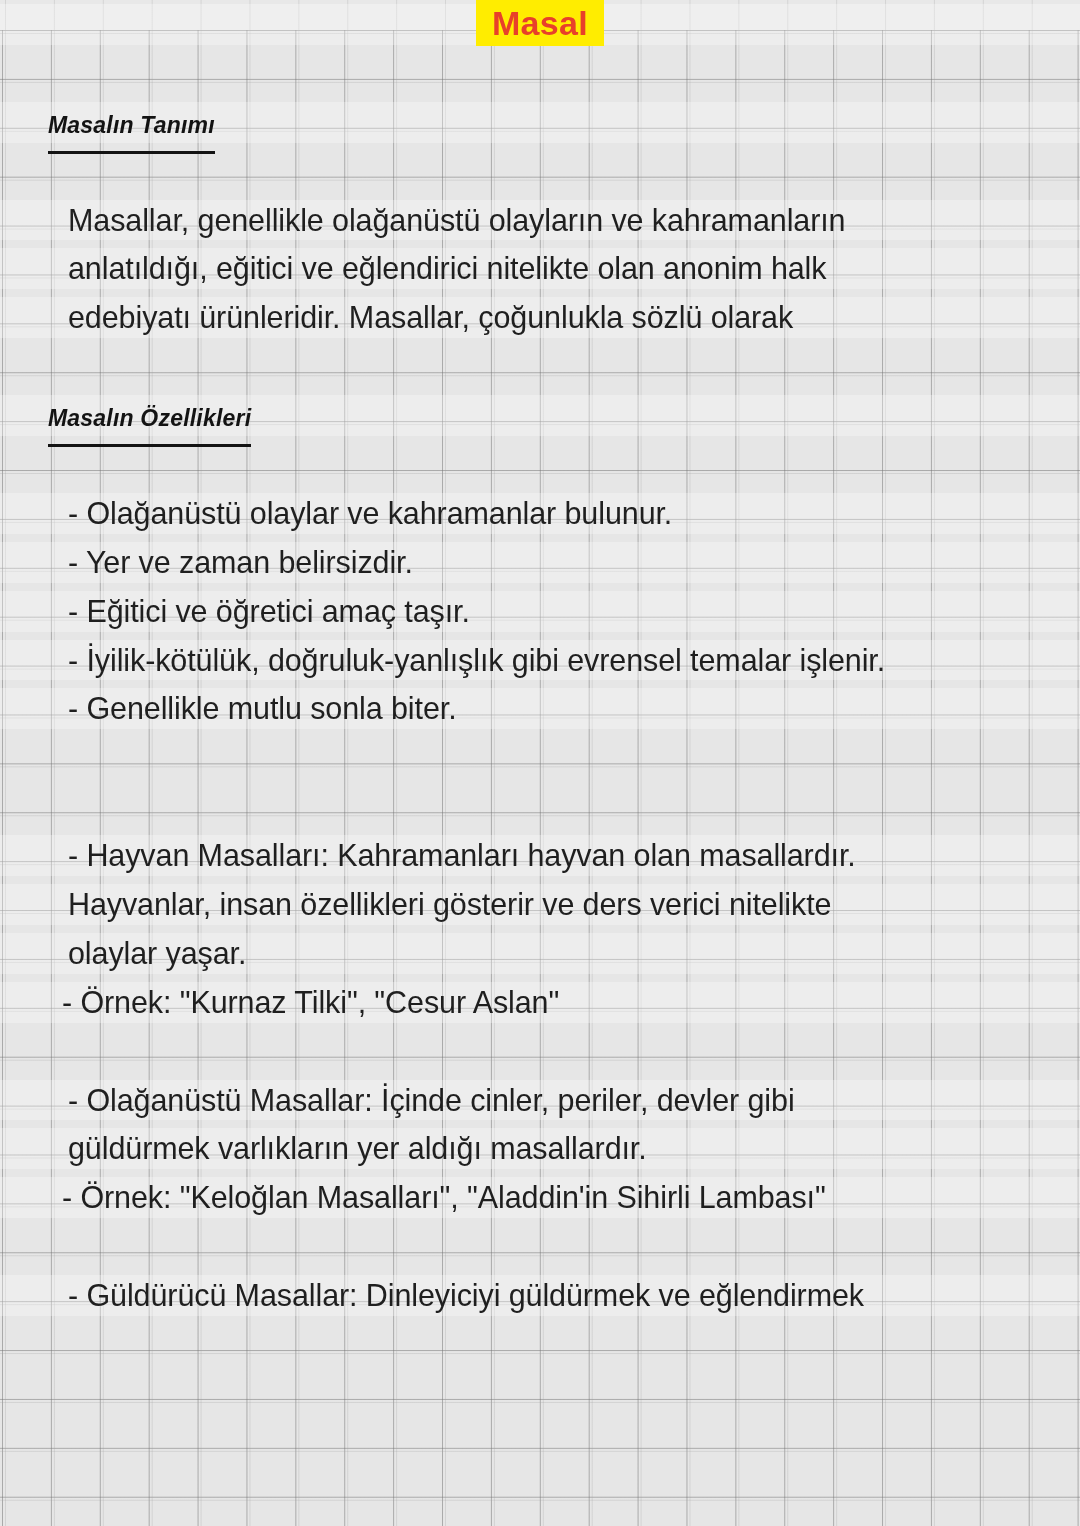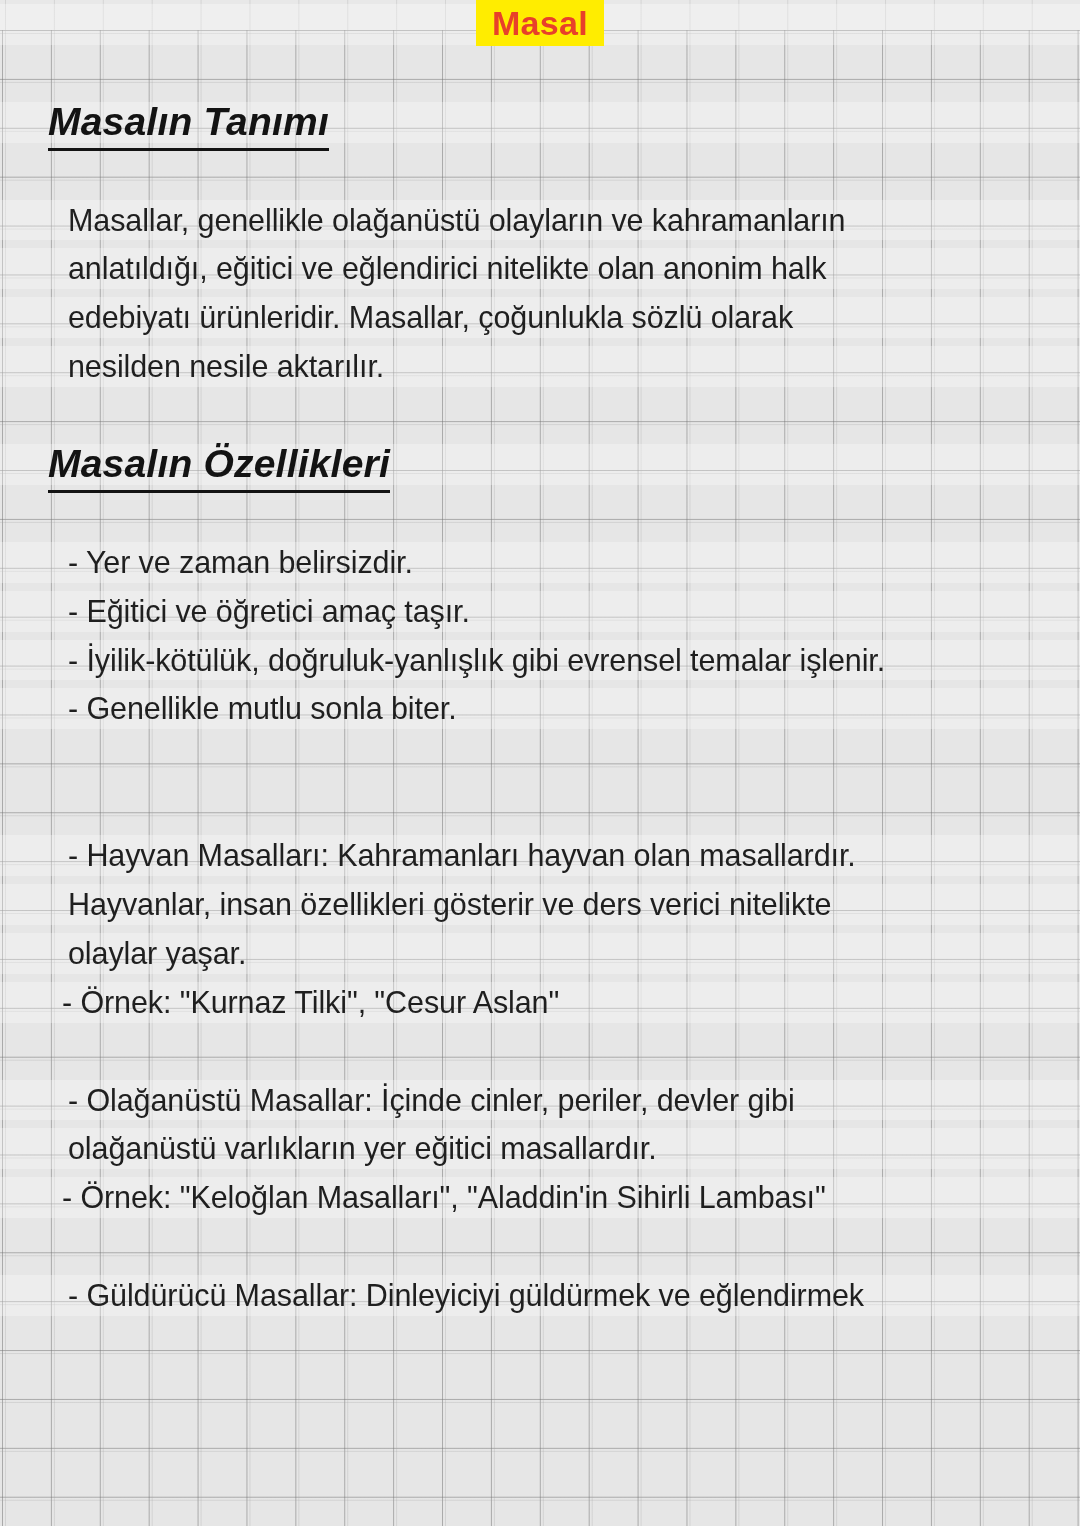--- a/index.html
+++ b/index.html
@@ -92,21 +92,21 @@
   .indent-line > span.txt { padding-left: 62px; }
 
   
   .heading {
     height: 48.9px;
     line-height: 48.9px;
   }
   .heading > span.txt {
     font-weight: bold;
     font-style: italic;
-    font-size: 39px;
+    font-size: 23px;
     color: #131313;
     padding-left: 48px;
     letter-spacing: 0.2px;
   }
   .heading > span.txt > span.underlined {
     display: inline-block;
     border-bottom: 3px solid #131313;
     padding-bottom: 1px;
   }
 
@@ -134,35 +134,35 @@
   <div id="top-margin"></div>
   <div id="grid-overlay"></div>
   <div id="content">
       <div class="line title-line has-text"><span class="txt" style="background: rgb(255, 237, 0); color: rgb(232, 64, 42);">Masal</span></div>
       <div class="line body-line blank"><span class="txt">&nbsp;</span></div>
       <div class="line heading has-text"><span class="txt"><span class="underlined">Masalın Tanımı</span></span></div>
       <div class="line body-line blank"><span class="txt">&nbsp;</span></div>
       <div class="line body-line has-text"><span class="txt">Masallar, genellikle olağanüstü olayların ve kahramanların</span></div>
       <div class="line body-line has-text"><span class="txt">anlatıldığı, eğitici ve eğlendirici nitelikte olan anonim halk</span></div>
       <div class="line body-line has-text"><span class="txt">edebiyatı ürünleridir. Masallar, çoğunlukla sözlü olarak</span></div>
-      <div class="line body-line has-text"><span class="txt">nesilden nesile aktarılır.</span></div>
       <div class="line body-line blank"><span class="txt">&nbsp;</span></div>
       <div class="line heading has-text"><span class="txt"><span class="underlined">Masalın Özellikleri</span></span></div>
       <div class="line body-line blank"><span class="txt">&nbsp;</span></div>
+      <div class="line body-line has-text"><span class="txt">- Olağanüstü olaylar ve kahramanlar bulunur.</span></div>
       <div class="line body-line has-text"><span class="txt">- Yer ve zaman belirsizdir.</span></div>
       <div class="line body-line has-text"><span class="txt">- Eğitici ve öğretici amaç taşır.</span></div>
       <div class="line body-line has-text"><span class="txt">- İyilik-kötülük, doğruluk-yanlışlık gibi evrensel temalar işlenir.</span></div>
       <div class="line body-line has-text"><span class="txt">- Genellikle mutlu sonla biter.</span></div>
       <div class="line body-line blank"><span class="txt">&nbsp;</span></div>
       <div class="line body-line blank"><span class="txt">&nbsp;</span></div>
       <div class="line body-line has-text"><span class="txt">- Hayvan Masalları: Kahramanları hayvan olan masallardır.</span></div>
       <div class="line body-line has-text"><span class="txt">Hayvanlar, insan özellikleri gösterir ve ders verici nitelikte</span></div>
       <div class="line body-line has-text"><span class="txt">olaylar yaşar.</span></div>
       <div class="line indent-line has-text"><span class="txt">- Örnek: "Kurnaz Tilki", "Cesur Aslan"</span></div>
       <div class="line body-line blank"><span class="txt">&nbsp;</span></div>
       <div class="line body-line has-text"><span class="txt">- Olağanüstü Masallar: İçinde cinler, periler, devler gibi</span></div>
-      <div class="line body-line has-text"><span class="txt">olağanüstü varlıkların yer eğitici masallardır.</span></div>
+      <div class="line body-line has-text"><span class="txt">güldürmek varlıkların yer aldığı masallardır.</span></div>
       <div class="line indent-line has-text"><span class="txt">- Örnek: "Keloğlan Masalları", "Aladdin'in Sihirli Lambası"</span></div>
       <div class="line body-line blank"><span class="txt">&nbsp;</span></div>
       <div class="line body-line has-text"><span class="txt">- Güldürücü Masallar: Dinleyiciyi güldürmek ve eğlendirmek</span></div>
       <div class="line body-line blank"><span class="txt">&nbsp;</span></div>
     </div>
 </div>
 
 </body></html>

